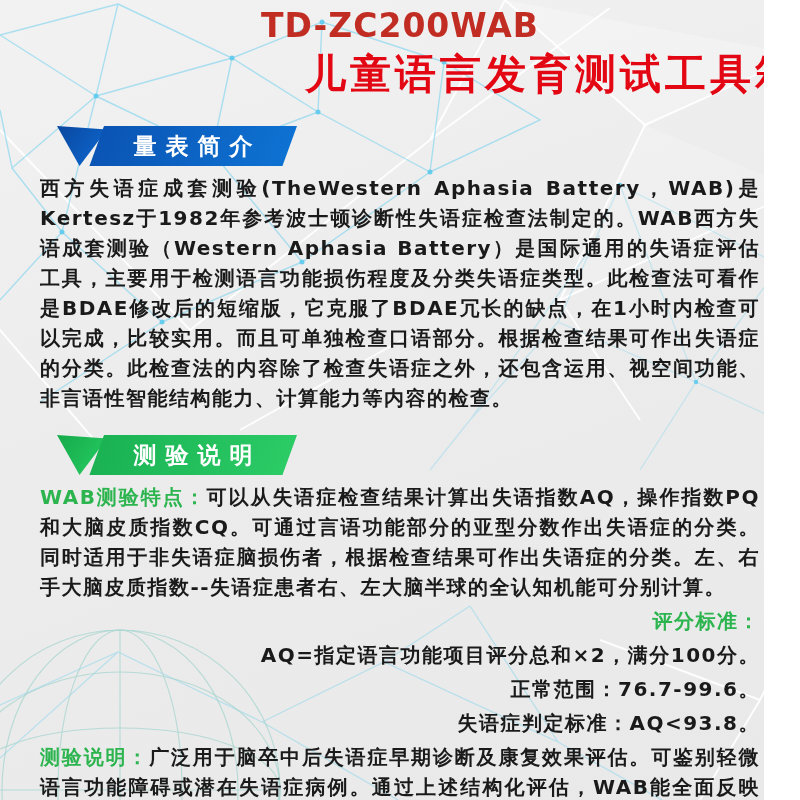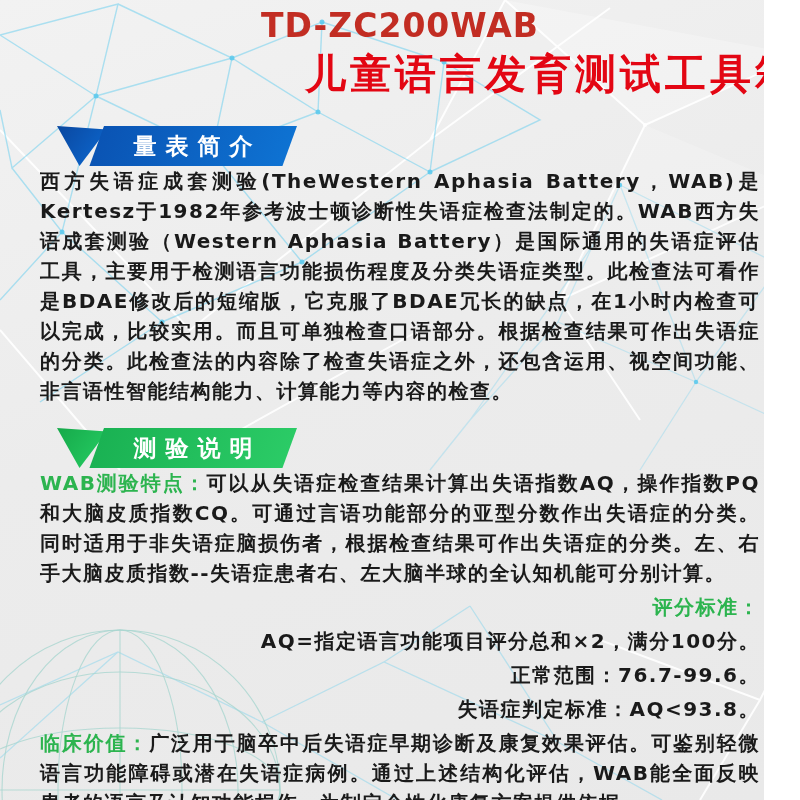--- a/index.html
+++ b/index.html
@@ -33,21 +33,21 @@
   .bar { position:absolute; left:47px; top:0; right:0; bottom:0;
          transform:skewX(-20deg); transform-origin:top left;
          display:flex; align-items:center; justify-content:center; }
   .bar-blue  { background:linear-gradient(90deg,#0a54b4 0%,#0e72d2 100%); }
   .bar-green { background:linear-gradient(90deg,#1ab253 0%,#2bcb66 100%); }
   .bar span { transform:skewX(20deg); color:#ffffff; font-size:23px;
               font-weight:bold; letter-spacing:9px; padding-left:9px;
               white-space:nowrap; }
 
   .body-text {
-    margin:0 40px 0 40px;
+    margin:7px 40px 0 40px;
     font-size:20px; font-weight:bold; line-height:30px;
     letter-spacing:1.5px; text-align:justify; color:#1a1a1a;
   }
   .green-label { color:#2cb44f; }
   .line { margin:5px 40px 0 40px; font-size:20px; font-weight:bold;
           line-height:29px; letter-spacing:1.5px;text-align:right; }
   .clinical { margin-top:4px; }
 </style>
 </head>
 <body>
@@ -124,16 +124,16 @@
       </div>
     </div>
 
     <p class="body-text"><span class="green-label">WAB测验特点：</span><span>可以从失语症检查结果计算出失语指数AQ，操作指数PQ和大脑皮质指数CQ。可通过言语功能部分的亚型分数作出失语症的分类。同时适用于非失语症脑损伤者，根据检查结果可作出失语症的分类。左、右手大脑皮质指数--失语症患者右、左大脑半球的全认知机能可分别计算。</span></p>
 
     <div class="line green-label">评分标准：</div>
     <div class="line">AQ=指定语言功能项目评分总和×2，满分100分。</div>
     <div class="line">正常范围：76.7-99.6。</div>
     <div class="line">失语症判定标准：AQ&lt;93.8。</div>
 
-    <p class="body-text clinical"><span class="green-label">临床价值：</span><span>广泛用于脑卒中后失语症早期诊断及康复效果评估。可鉴别轻微语言功能障碍或潜在失语症病例。通过上述结构化评估，WAB能全面反映患者的语言及认知功能损伤，为制定个性化康复方案提供依据。</span></p>
+    <p class="body-text clinical"><span class="green-label">测验说明：</span><span>广泛用于脑卒中后失语症早期诊断及康复效果评估。可鉴别轻微语言功能障碍或潜在失语症病例。通过上述结构化评估，WAB能全面反映患者的语言及认知功能损伤，为制定个性化康复方案提供依据。</span></p>
 
   </div>
 </div>
 
 </body></html>

